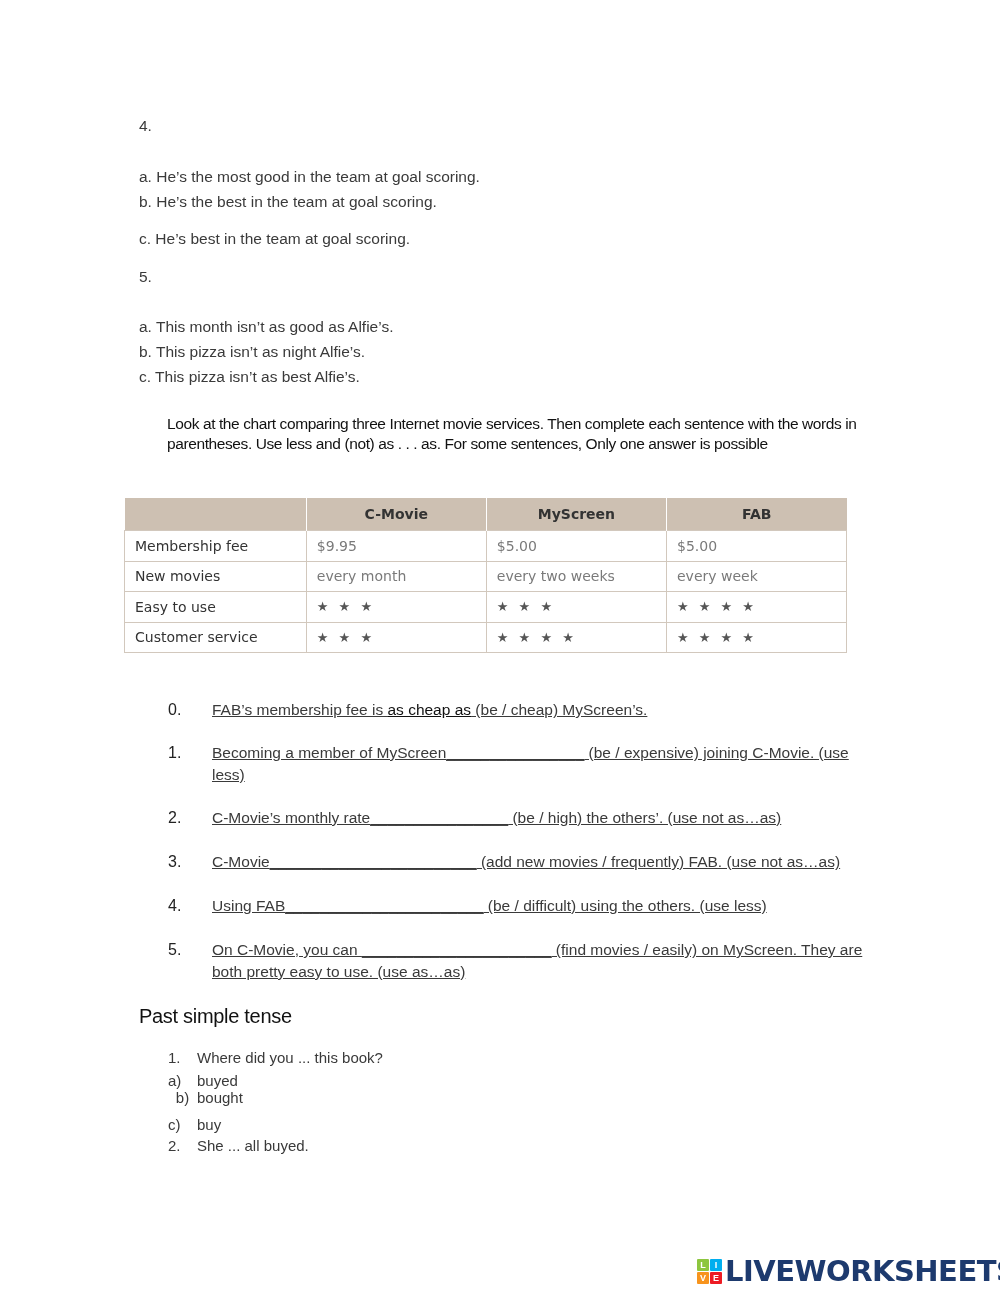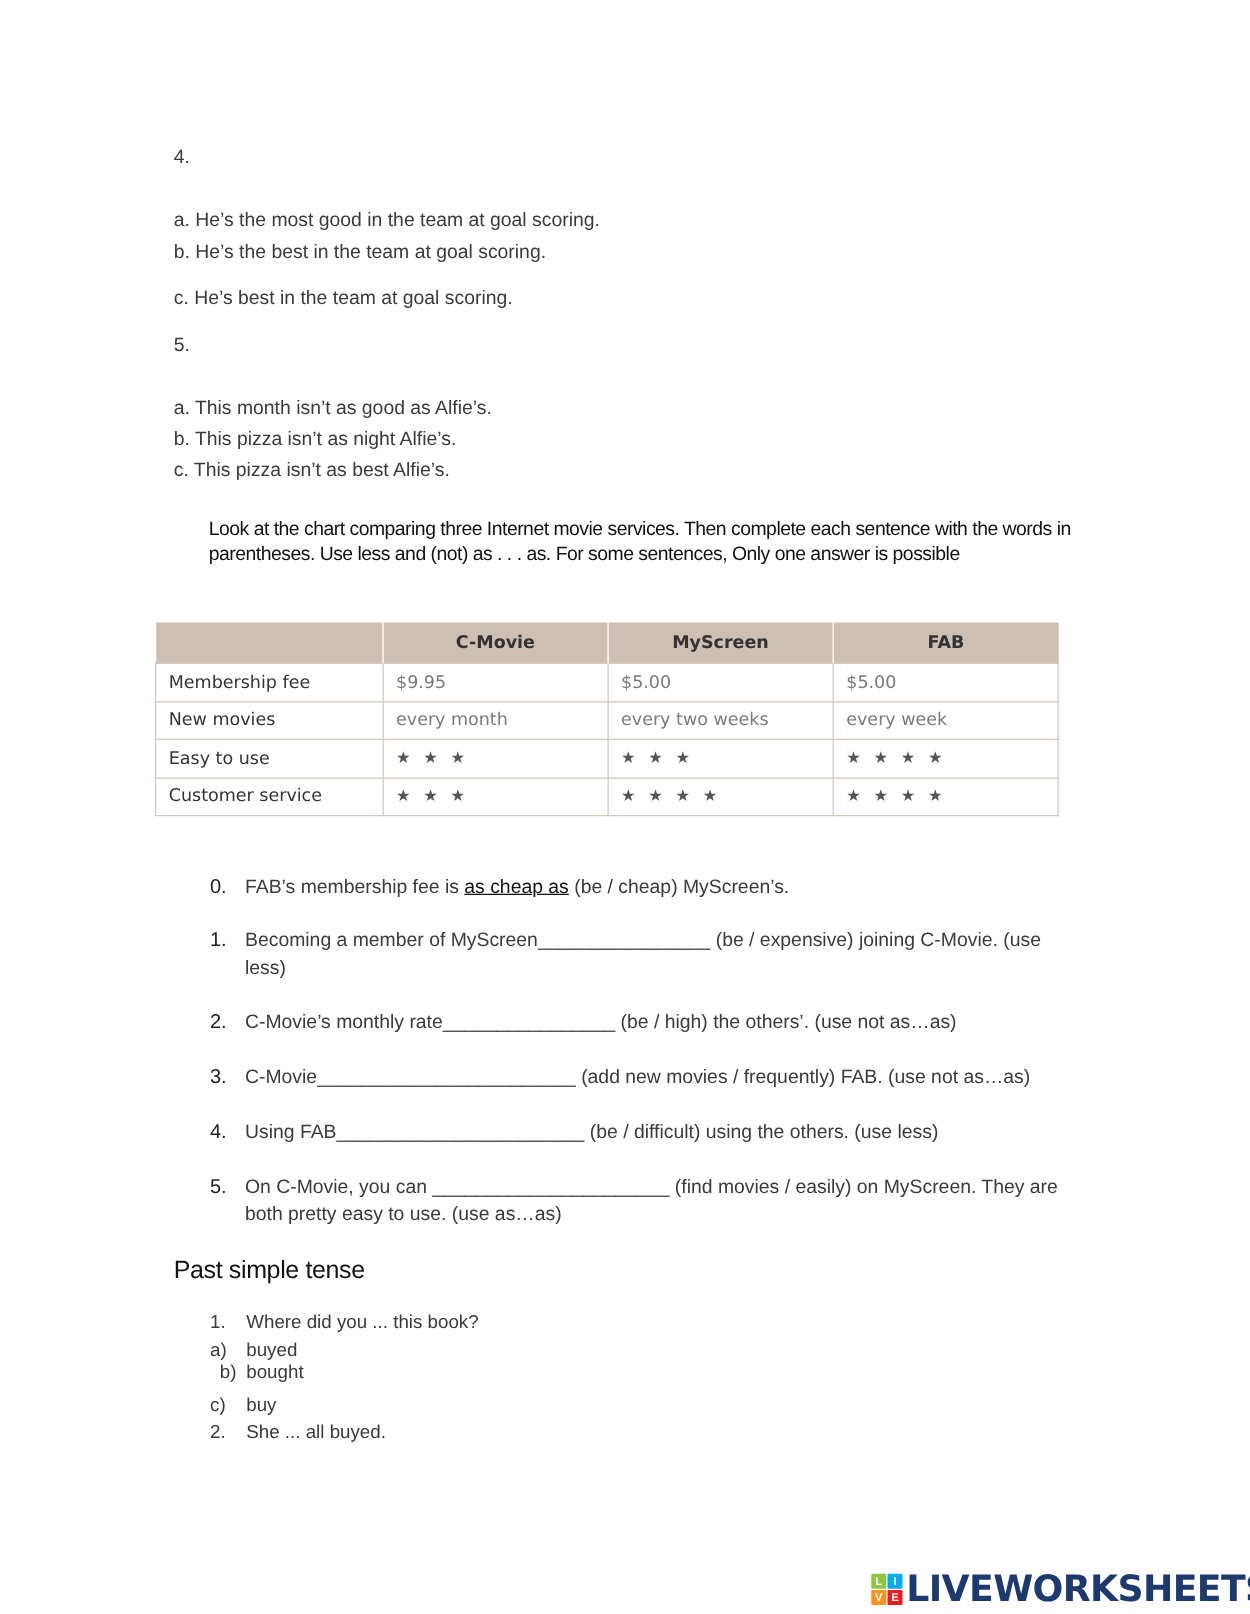--- a/index.html
+++ b/index.html
@@ -12,21 +12,21 @@
                 font-family: "DejaVu Sans", sans-serif; }
   table.chart th { background: #cdc0b2; height: 30px; font-size: 14px; font-weight: bold; color: #333;
                    border-right: 1px solid #fff; text-align: center; }
   table.chart th:last-child { border-right: none; }
   table.chart td { height: 29.5px; border: 1px solid #d2c8bd; font-size: 14px; padding: 0 0 0 10px; }
   table.chart td.lbl { color: #333; width: 170px; }
   table.chart td.val { color: #7a7a7a; width: 170px; }
   table.chart td.stars { color: #555; letter-spacing: 3px; font-size: 13px; }
   .item { position: absolute; left: 168px; width: 700px; font-size: 15.5px; color: #3a3a3a; line-height: 22px; }
   .item .n { position: absolute; left: 0; top: 0; color: #222; font-size: 16px; }
-  .item .t { display: block; margin-left: 28px; }
+  .item .t { display: block; margin-left: 44px; text-decoration: underline; }
   .u { text-decoration: underline; color: #111; }
   .heading { position: absolute; left: 139px; top: 1005px; font-size: 20px; color: #111; letter-spacing: -0.3px; }
   .plist { position: absolute; left: 168px; font-size: 15px; color: #3a3a3a; }
   .plist .m { display: inline-block; width: 29px; }
   .logo { position: absolute; left: 697px; top: 1256px; height: 30px; display: flex; align-items: center; }
   .logo-grid { display: grid; grid-template-columns: 12px 12px; grid-template-rows: 12px 12px; gap: 1px; margin-right: 3px; }
   .logo-grid span { font-size: 9px; font-weight: bold; color: #fff; display: flex; align-items: center; justify-content: center; border-radius: 1px; }
   .logo-text { font-size: 29px; font-weight: bold; color: #1d3a6e; letter-spacing: -0.5px; font-family: "DejaVu Sans", sans-serif; }
 </style>
 </head>

